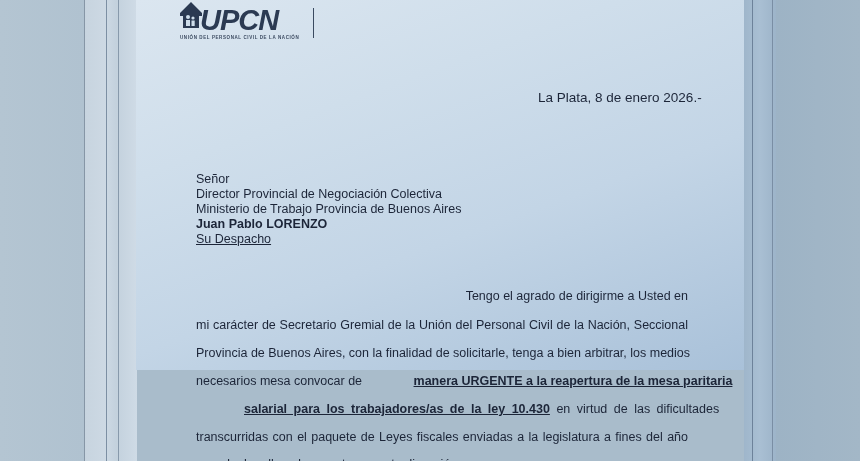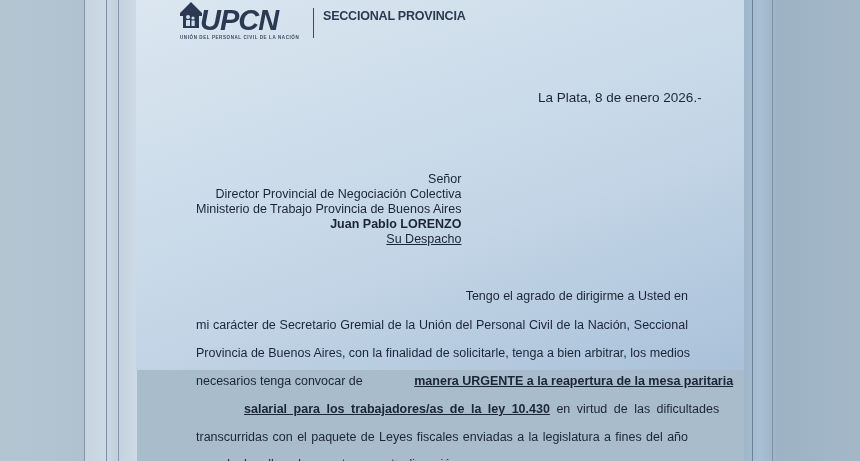--- a/index.html
+++ b/index.html
@@ -56,21 +56,21 @@
   .logo-divider {
     position:absolute; left:177px; top:8px; width:1px; height:30px; background:#3a4a60;
   }
   .seccional {
     position:absolute; left:187px; top:9px; font-size:12.5px; font-weight:bold; color:#2b3a52; line-height:14px;
     font-family:"Liberation Sans", sans-serif; letter-spacing:-0.2px;
   }
   .date {
     position:absolute; left:402px; top:90px; font-size:13.5px; color:#1c2538;
   }
-  .addr { position:absolute; left:60px; top:172px; font-size:12.5px; line-height:15px; color:#1c2538;text-align:right; }
+  .addr { position:absolute; left:60px; top:172px; font-size:12.5px; line-height:15px; color:#1c2538; }
   .addr .bold { font-weight:bold; }
   .addr .u { text-decoration:underline; }
   .body-text {
     position:absolute; left:60px; width:492px; font-size:12.5px; color:#1c2538;
   }
   .line { position:absolute; left:0; width:492px; white-space:nowrap; text-align:justify; text-align-last:justify; }
   .line.right { text-align:center; text-align-last:right; }
   .bu { font-weight:bold; text-decoration:underline;margin-left:48px; }
 </style>
 </head>
@@ -89,35 +89,34 @@
       <circle cx="8" cy="15" r="2" fill="#cfdeeb"></circle>
       <circle cx="13" cy="16" r="1.6" fill="#cfdeeb"></circle>
       <rect x="6" y="18" width="4" height="6" fill="#cfdeeb"></rect>
       <rect x="11.5" y="18.5" width="3.2" height="5.5" fill="#cfdeeb"></rect>
     </svg>
     <div class="logo-text">UPCN</div>
     <div class="logo-sub">UNIÓN DEL PERSONAL CIVIL DE LA NACIÓN</div>
   </div>
   <div class="logo-divider"></div>
   <div class="seccional">
-    <div>SECCIONAL PROVINCIA</div>
   </div>
 
   <div class="date">La Plata, 8 de enero 2026.-</div>
 
   <div class="addr">
     <div>Señor</div>
     <div>Director Provincial de Negociación Colectiva</div>
     <div>Ministerio de Trabajo Provincia de Buenos Aires</div>
     <div class="bold">Juan Pablo LORENZO</div>
     <div><span class="u">Su Despacho</span></div>
   </div>
 
   <div class="body-text" style="top:0;">
     <div class="line right" style="top:289px;">Tengo el agrado de dirigirme a Usted en</div>
     <div class="line" style="top:318px;">mi carácter de Secretario Gremial de la Unión del Personal Civil de la Nación, Seccional</div>
     <div class="line" style="top:346px;">Provincia de Buenos Aires, con la finalidad de solicitarle, tenga a bien arbitrar, los medios</div>
-    <div class="line" style="top:374px;"><span>necesarios tenga convocar de </span><span class="bu">manera URGENTE a la reapertura de la mesa paritaria</span></div>
+    <div class="line" style="top:374px;"><span>necesarios mesa convocar de </span><span class="bu">manera URGENTE a la reapertura de la mesa paritaria</span></div>
     <div class="line" style="top:402px; word-spacing:3px;"><span class="bu">salarial para los trabajadores/as de la ley 10.430</span><span> en virtud de las dificultades</span></div>
     <div class="line" style="top:430px;">transcurridas con el paquete de Leyes fiscales enviadas a la legislatura a fines del año</div>
     <div class="line" style="top:457px; text-align-last:left;">pasado, han llevado a postergar esta discusión ...</div>
   </div>
 </div>
 
 </body></html>

